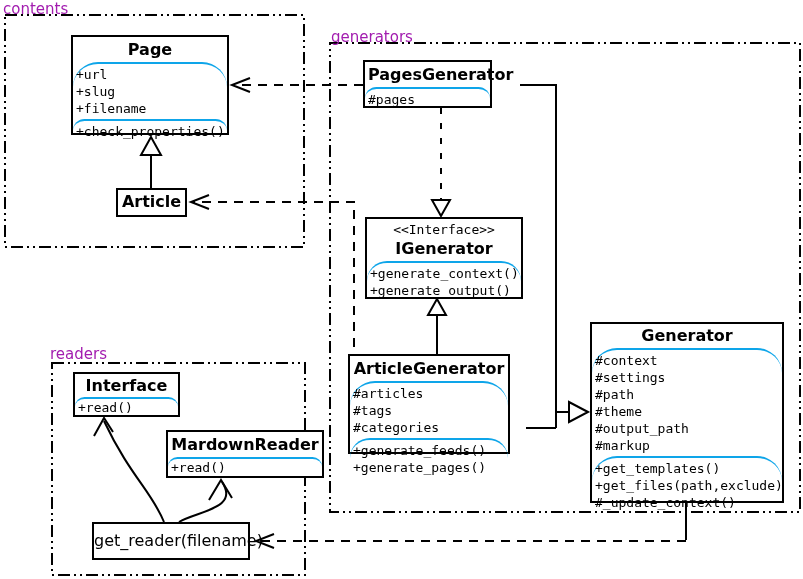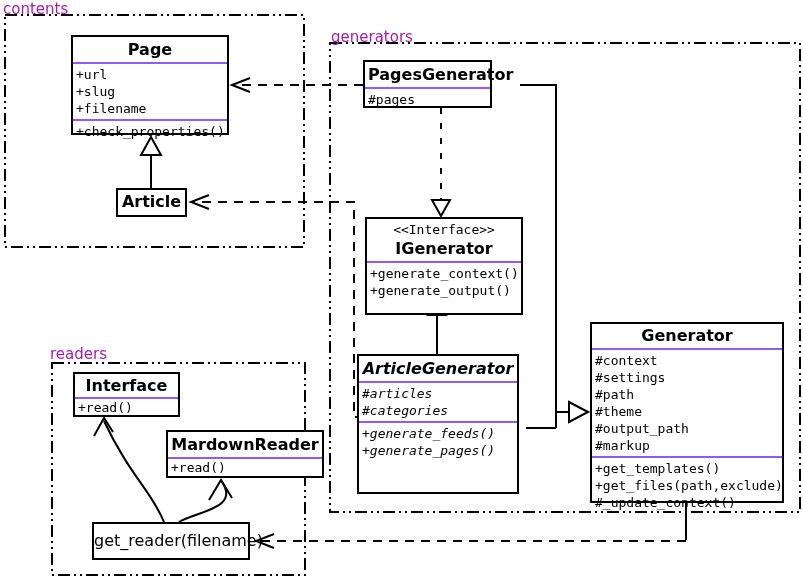--- a/index.html
+++ b/index.html
@@ -17,21 +17,21 @@
     border:2px solid #000;white-space:nowrap;
   }
   .cls-title{
     font-family:"DejaVu Sans",sans-serif;font-weight:bold;font-size:16px;
     line-height:21px;text-align:center;padding:2px 3px;
   }
   .stereotype{
     font-family:"DejaVu Sans Mono",monospace;font-weight:normal;font-size:13px;
     line-height:16px;text-align:center;padding-top:3px;
   }
-  .cls-section{border-top:2px solid #8b5cf6;padding:2px 0 2px 3px;}
+  .cls-section{border-top:2px solid #0ea5e9;padding:2px 0 2px 3px;border-radius:25px;}
   .member{
     font-family:"DejaVu Sans Mono",monospace;font-size:13px;line-height:17px;
   }
   .plainbox-text{
     font-family:"DejaVu Sans",sans-serif;font-size:16px;line-height:20px;
     text-align:left;padding-top:7px;
   }
   svg .pkg{fill:none;stroke:#000;stroke-width:2;stroke-dasharray:12 4 2 4 2 4;}
   svg .solid{fill:none;stroke:#000;stroke-width:2;}
   svg .dash{fill:none;stroke:#000;stroke-width:2;stroke-dasharray:9 7;}
@@ -101,35 +101,36 @@
     <div class="cls-title" style="padding:1px 3px;">Article</div>
   </div>
 
   <div class="cls" style="left:363px;top:60px;width:129px;height:48px;">
     <div class="cls-title">PagesGenerator</div>
     <div class="cls-section">
       <div class="member">#pages</div>
     </div>
   </div>
 
-  <div class="cls" style="left:365px;top:217px;width:158px;height:98px;">
+  <div class="cls" style="left:365px;top:217px;width:158px;height:82px;">
     <div>
       <div class="stereotype">&lt;&lt;Interface&gt;&gt;</div>
       <div class="cls-title" style="padding-top:0;">IGenerator</div>
     </div>
     <div class="cls-section">
       <div class="member">+generate_context()</div>
       <div class="member">+generate_output()</div>
     </div>
   </div>
 
-  <div class="cls" style="left:357px;top:354px;width:162px;height:140px;font-style:italic;">
+  <div class="cls" style="left:348px;top:354px;width:162px;height:100px;">
     <div class="cls-title">ArticleGenerator</div>
     <div class="cls-section">
       <div class="member">#articles</div>
+      <div class="member">#tags</div>
       <div class="member">#categories</div>
     </div>
     <div class="cls-section">
       <div class="member">+generate_feeds()</div>
       <div class="member">+generate_pages()</div>
     </div>
   </div>
 
   <div class="cls" style="left:590px;top:322px;width:194px;height:181px;">
     <div class="cls-title" style="line-height:20px;">Generator</div>

